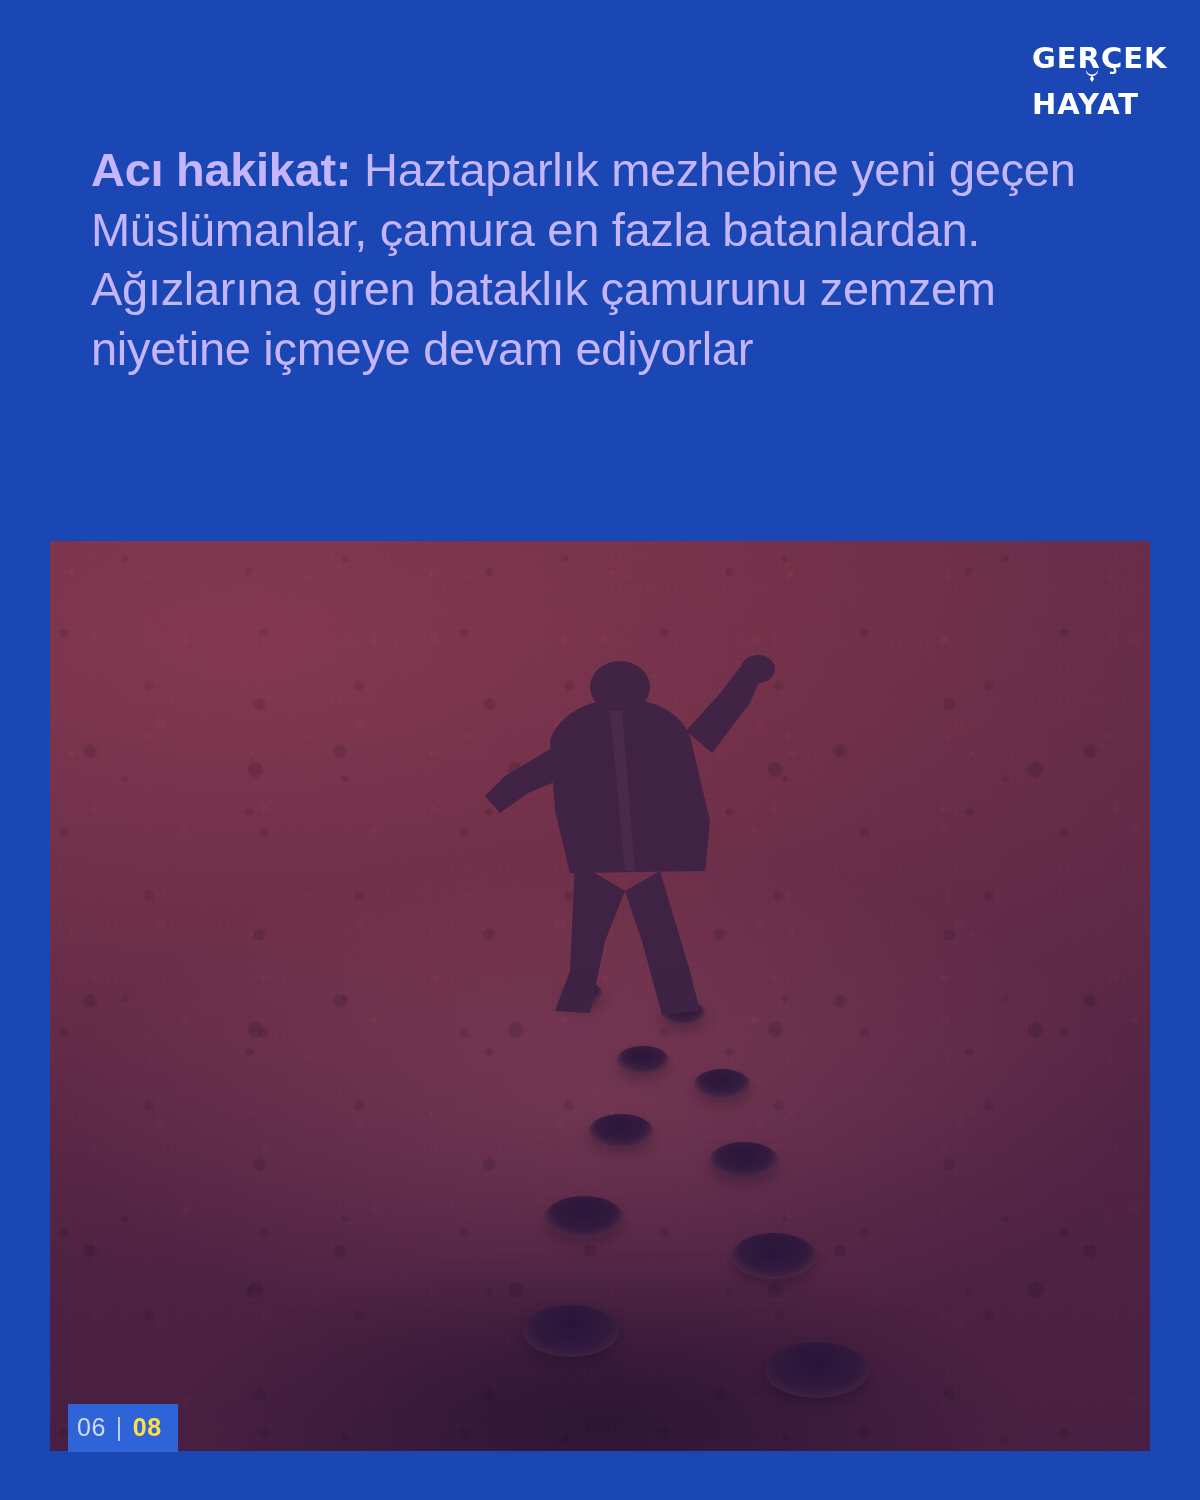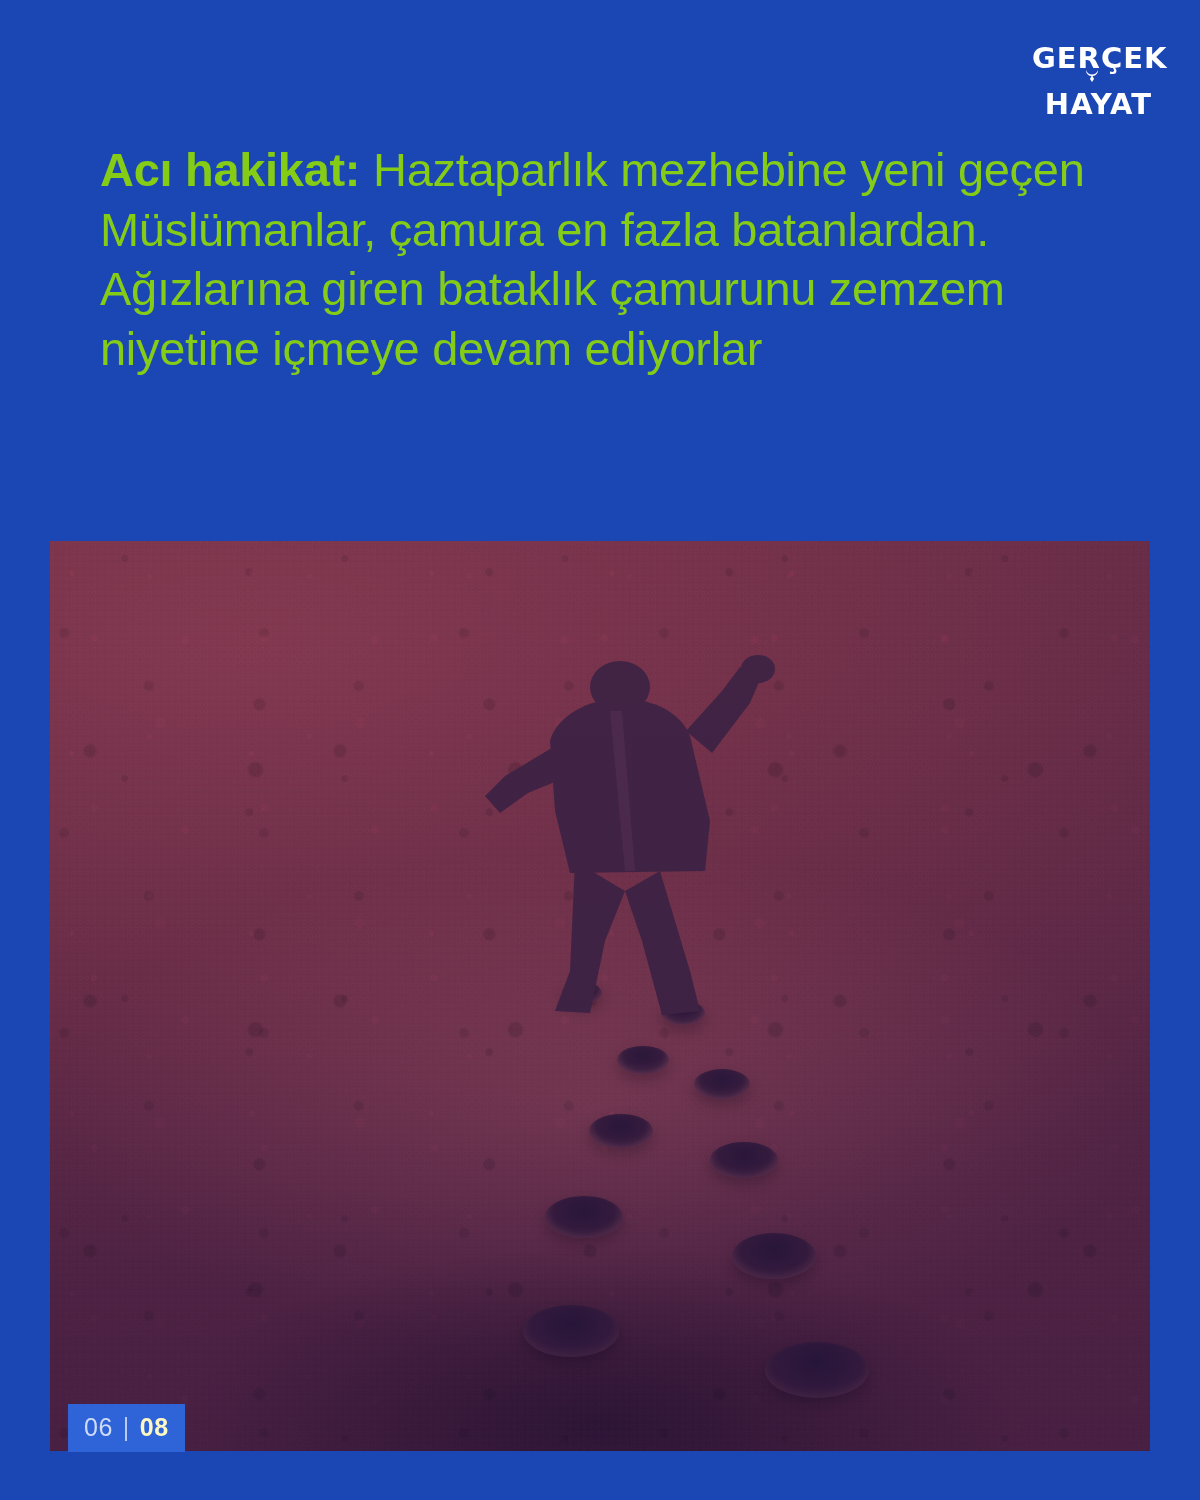--- a/index.html
+++ b/index.html
@@ -22,21 +22,21 @@
     background: #1b47b5;
   }
 
   
   .logo {
     position: absolute;
     top: 44px;
     right: 48px;
     width: 120px;
     height: 70px;
-    text-align: right;
+    text-align: left;
     color: #ffffff;
     line-height: 1;
     user-select: none;
   }
   .logo .logo-line1 {
     display: block;
     font-size: 29px;
     font-weight: bold;
     letter-spacing: 1px;
     font-family: "DejaVu Sans", sans-serif;
@@ -54,24 +54,24 @@
     left: 50%;
     top: 24px;
     transform: translateX(-50%);
     width: 16px;
     height: 16px;
   }
 
   
   .headline {
     position: absolute;
-    left: 100px;
+    left: 91px;
     top: 140px;
     width: 1020px;
-    color: #84cc16;
+    color: #c4b5fd;
     font-size: 47px;
     line-height: 1.27;
     font-weight: 400;
     letter-spacing: -0.3px;
     font-family: "Liberation Sans", sans-serif;
   }
   .headline .lead {
     font-weight: bold;
   }
 
@@ -148,31 +148,31 @@
     width: 100%; height: 100%;
   }
 
   
   .counter {
     position: absolute;
     left: 68px;
     bottom: 48px;
     background: #2f63d8;
     color: #ffffff;
-    padding: 9px 16px 10px 16px;
+    padding: 9px 16px 10px 9px;
     font-size: 25px;
     letter-spacing: 0.5px;
     display: flex;
     align-items: center;
     gap: 10px;
     font-family: "Liberation Sans", sans-serif;
   }
   .counter .cur { color: #cfdcf8; font-weight: 400; }
   .counter .sep { color: #b9cbf3; font-weight: 300; }
-  .counter .total { color: #fef9c3; font-weight: bold; }
+  .counter .total { color: #fde047; font-weight: bold; }
 </style>
 </head>
 <body>
 
 <div class="card">
 
   <div class="logo">
     <svg class="logo-mark" viewBox="0 0 32 32">
       <path d="M4 4 C4 12, 10 16, 16 16 C22 16, 28 12, 28 4 C26 10, 21 13, 16 13 C11 13, 6 10, 4 4 Z" fill="#ffffff"></path>
       <path d="M16 14 L20 22 L16 28 L12 22 Z" fill="#ffffff"></path>

